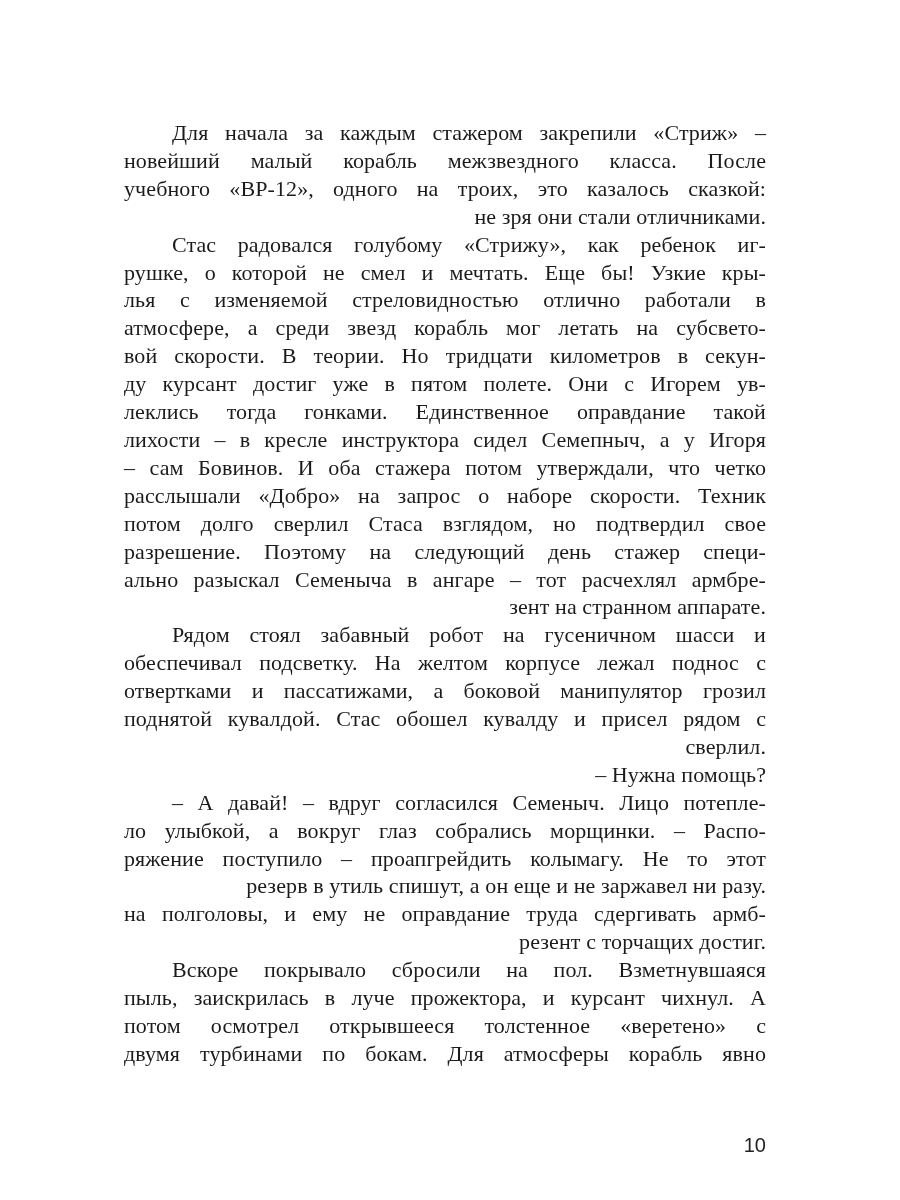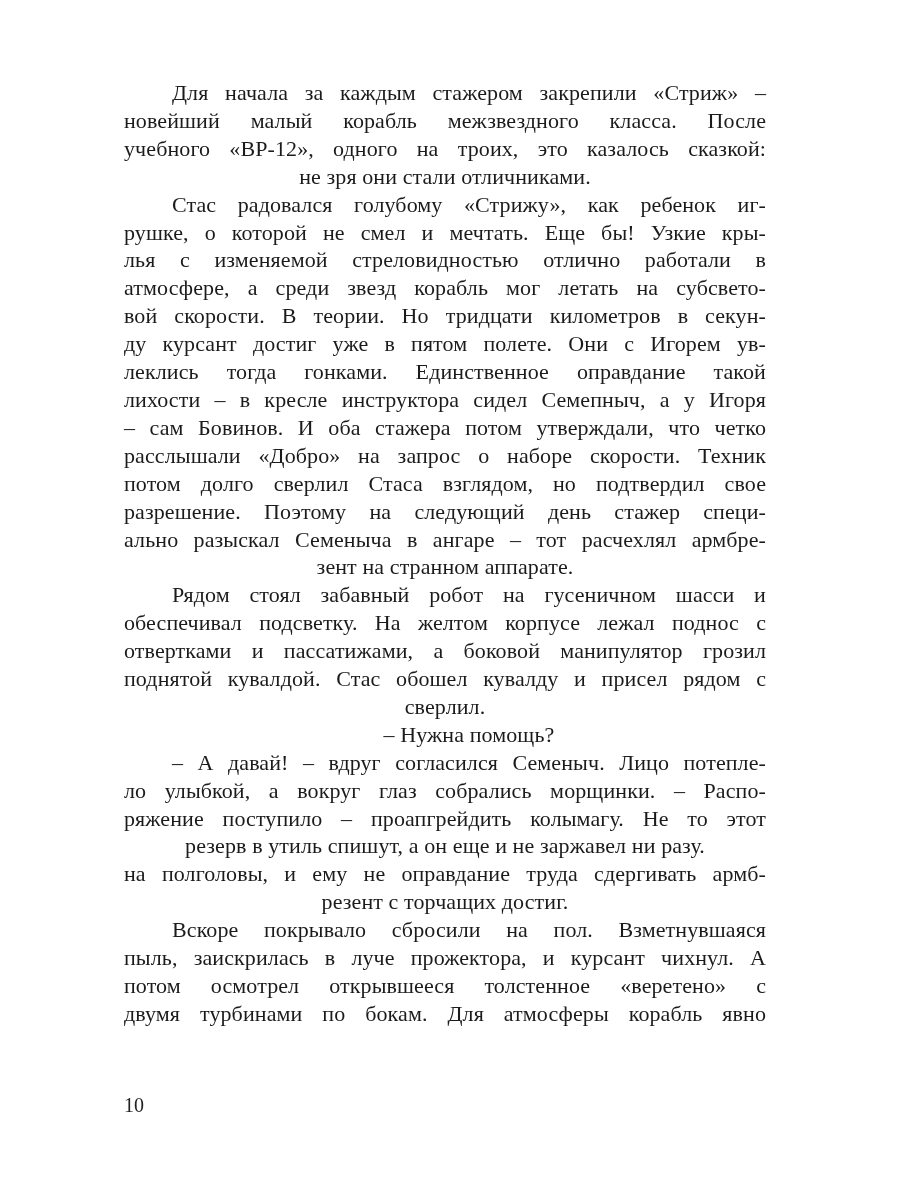--- a/index.html
+++ b/index.html
@@ -12,48 +12,49 @@
     background: #ffffff;
     position: relative;
     font-family: "Liberation Serif", serif;
     color: #1b1b1b;
     overflow: hidden;
   }
   .page {
     position: absolute;
     inset: 0;
     background: #ffffff;
+    margin-top: 40px;
   }
   .text-block {
     position: absolute;
     left: 124px;
     top: 79px;
     width: 642px;
   }
   .line {
     font-size: 22px;
     line-height: 27.9px;
-    text-align: center;
+    text-align: right;
     white-space: normal;
     letter-spacing: 0.1px;
   }
   .line.just {
     text-align: justify;
     text-align-last: justify;
   }
   .line.ind {
     text-indent: 48px;
   }
   .folio {
     position: absolute;
     left: 124px;
     top: 1094px;
     width: 642px;
-    text-align: left;
-    font-family: Liberation Serif, serif;
+    text-align: right;
+    font-family: Liberation Sans, sans-serif;
     font-size: 20px;
     color: #222222;
   }
 </style>
 </head>
 <body>
 
 <div class="page">
   <main class="text-block" id="textBlock">
       <div class="line just ind">Для начала за каждым стажером закрепили «Стриж» –</div>

